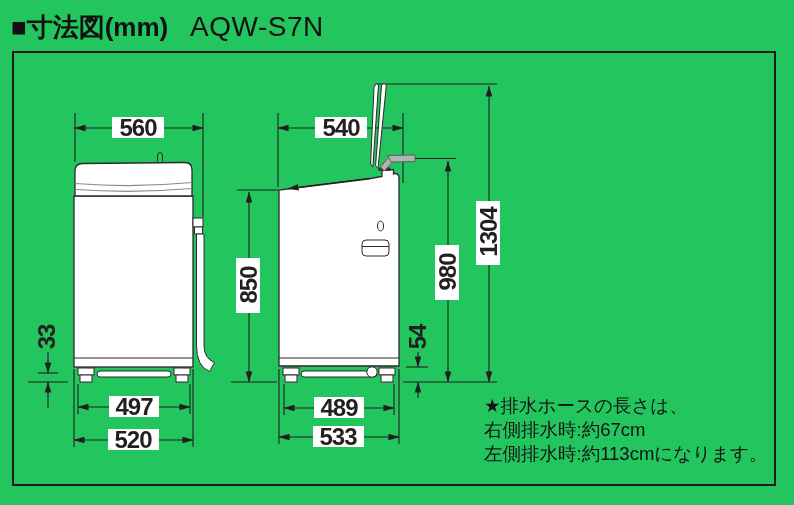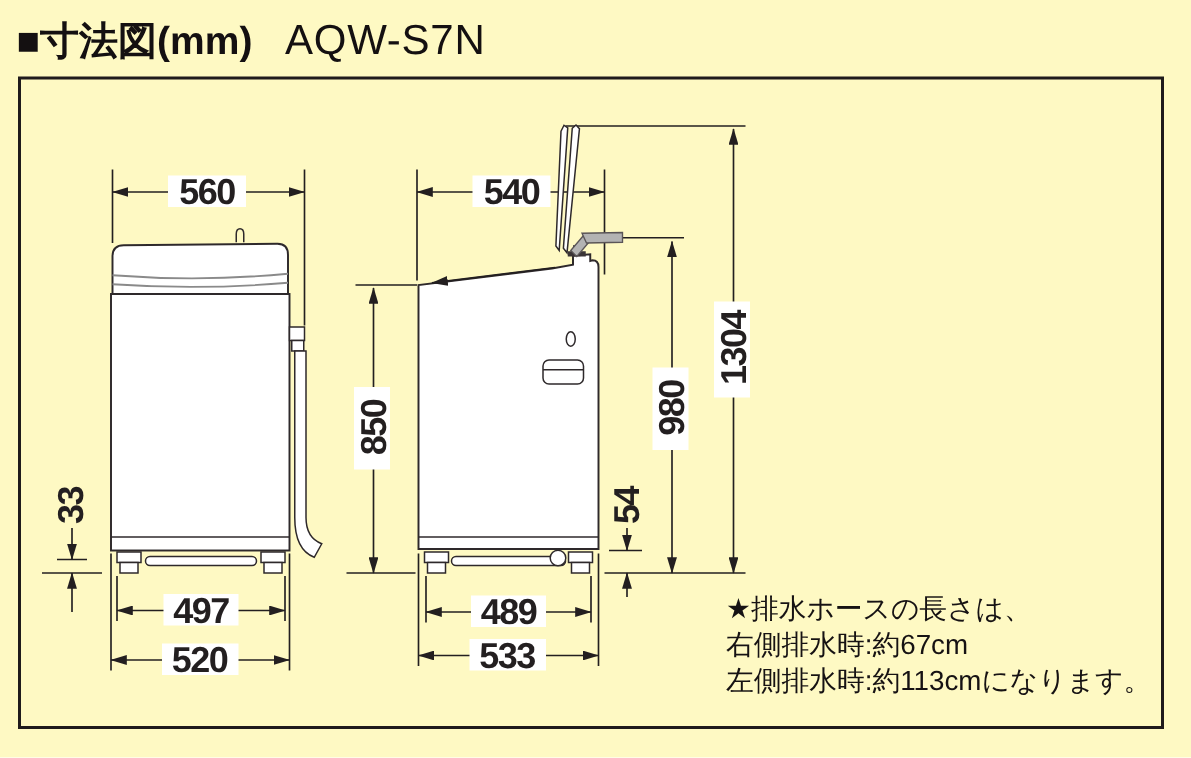--- a/index.html
+++ b/index.html
@@ -1,19 +1,19 @@
 <!DOCTYPE html>
 <html><head>
 <meta charset="utf-8">
 <style>
   html,body{margin:0;padding:0;background:#ffffff;}
   .canvas{
     position:relative;
     width:794px;height:505px;
-    background:#fef9c3;
+    background:#22c55e;
     font-family:"Liberation Sans","DejaVu Sans",sans-serif;
     overflow:hidden;
   }
   svg{position:absolute;left:0;top:0;}
   .ink{stroke:#2e292b;fill:none;}
   .thin{stroke-width:1;}
   .mid{stroke-width:1.3;}
   .dimline{stroke:#231f20;stroke-width:1.1;fill:none;}
   .white{fill:#ffffff;}
   .dimtxt{

